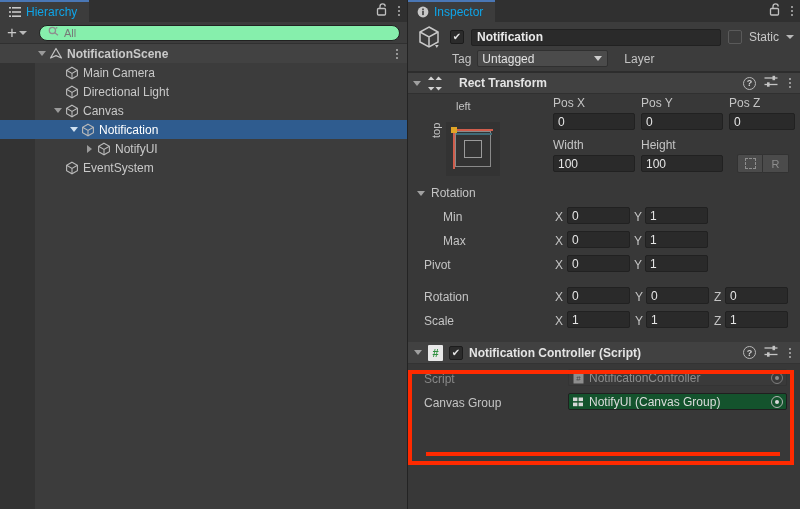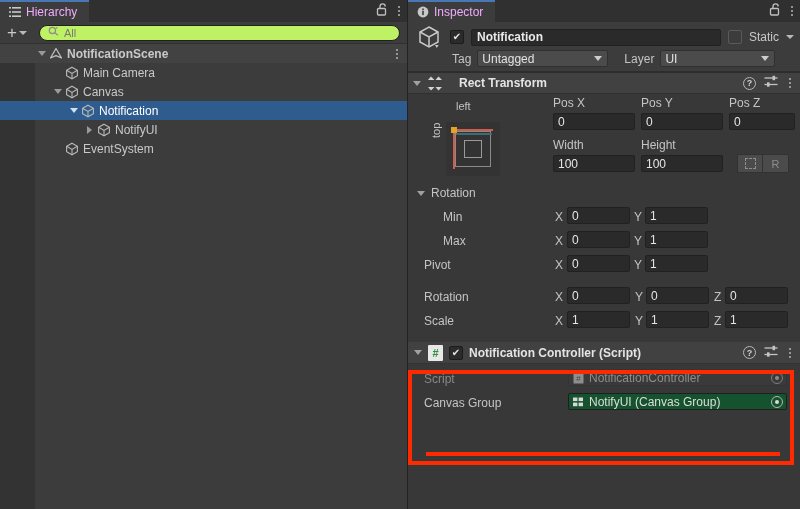--- a/index.html
+++ b/index.html
@@ -22,41 +22,41 @@
   }
   .panel-tabbar {
     height: 22px; background: #303030;
     position: relative; display: flex; align-items: stretch;
   }
   .tab {
     display: flex; align-items: center; gap: 5px;
     padding: 0 12px 0 9px;
     background: #3c3c3c;
     border-top: 2px solid #4a77b5;
-    color: #f0abfc; font-size: 12px;
+    color: #0ea5e9; font-size: 12px;
     height: 22px;
   }
   .tab-icon { display: inline-flex; align-items: center; }
   .tabbar-right {
     position: absolute; right: 4px; top: 0; height: 22px;
     display: flex; align-items: center; gap: 7px;
   }
   .kebab { display: flex; flex-direction: column; gap: 2px; padding: 2px 3px; }
   .kebab i { width: 2px; height: 2px; background: #b4b4b4; border-radius: 50%; display: block; }
 
   .hier-toolbar {
     height: 22px; background: #3c3c3c;
     display: flex; align-items: center; padding: 0 5px; gap: 4px;
     border-bottom: 1px solid #303030;
   }
   .plus-btn { display: flex; align-items: center; gap: 2px; padding: 0 2px; }
   .plus-glyph { color: #c9c9c9; font-size: 17px; line-height: 14px; font-weight: 300; }
   .caret-down { width: 0; height: 0; border-left: 4px solid transparent; border-right: 4px solid transparent; border-top: 4px solid #b9b9b9; }
   .search-field {
-    flex: 1; height: 16px; background: #bef264; border: 1px solid #212121;
+    flex: 1; height: 16px; background: #86efac; border: 1px solid #212121;
     border-radius: 8px; display: flex; align-items: center; padding: 0 8px; gap: 5px;
     margin-left: 6px; margin-right: 2px;
   }
   .search-ph { color: #787878; font-size: 11px; }
 
   .hier-tree { position: relative; height: 465px; background: #3c3c3c; }
   .hier-gutter { position: absolute; left: 0; top: 0; width: 35px; height: 100%; background: #333333; }
   .row {
     position: relative; height: 19px; display: flex; align-items: center;
     font-size: 12px; color: #c9c9c9; white-space: nowrap;
@@ -257,20 +257,31 @@
             <span class="ico">
               <svg width="14" height="14" viewBox="0 0 14 14">
   <path d="M7 1.2 L12.4 4.3 L12.4 9.7 L7 12.8 L1.6 9.7 L1.6 4.3 Z" fill="none" stroke="#b9b9b9" stroke-width="1.1"></path>
   <path d="M1.6 4.3 L7 7.4 L12.4 4.3 M7 7.4 L7 12.8" fill="none" stroke="#b9b9b9" stroke-width="1.1"></path>
 </svg>
             </span>
             <span>Main Camera</span>
           </div>
           <div class="row">
             <span style="display: inline-block; flex: 0 0 auto; width: 51px;"></span>
+            <span class="arrow"></span>
+            <span class="ico">
+              <svg width="14" height="14" viewBox="0 0 14 14">
+  <path d="M7 1.2 L12.4 4.3 L12.4 9.7 L7 12.8 L1.6 9.7 L1.6 4.3 Z" fill="none" stroke="#b9b9b9" stroke-width="1.1"></path>
+  <path d="M1.6 4.3 L7 7.4 L12.4 4.3 M7 7.4 L7 12.8" fill="none" stroke="#b9b9b9" stroke-width="1.1"></path>
+</svg>
+            </span>
+            <span>Directional Light</span>
+          </div>
+          <div class="row">
+            <span style="display: inline-block; flex: 0 0 auto; width: 51px;"></span>
             <span class="arrow">
               <span class="tri-down"></span>
             </span>
             <span class="ico">
               <svg width="14" height="14" viewBox="0 0 14 14">
   <path d="M7 1.2 L12.4 4.3 L12.4 9.7 L7 12.8 L1.6 9.7 L1.6 4.3 Z" fill="none" stroke="#b9b9b9" stroke-width="1.1"></path>
   <path d="M1.6 4.3 L7 7.4 L12.4 4.3 M7 7.4 L7 12.8" fill="none" stroke="#b9b9b9" stroke-width="1.1"></path>
 </svg>
             </span>
             <span>Canvas</span>
@@ -361,24 +372,20 @@
         <span class="static-lbl">Static</span>
         <span class="caret-down"></span>
       </div>
       <div class="obj-row2">
         <span class="fld-label">Tag</span>
         <span class="dropdown" style="width:131px">
           <span>Untagged</span>
           <span class="dd-caret"></span>
         </span>
         <span class="fld-label" style="margin-left:10px">Layer</span>
-        <span class="dropdown" style="width:115px">
-          <span>UI</span>
-          <span class="dd-caret"></span>
-        </span>
       </div>
     </div>
 
     <div class="comp-header">
       <span class="foldout-tri"></span>
       <span style="width:17px;display:inline-flex;justify-content:center">
         <svg width="15" height="15" viewBox="0 0 15 15">
           <path d="M4 0.5 L7.5 4 L1 4 Z" fill="#d4d4d4"></path>
           <path d="M4 14.5 L7.5 11 L1 11 Z" fill="#d4d4d4"></path>
           <path d="M11.5 0.5 L15 4 L8.5 4 Z" fill="#d4d4d4"></path>

